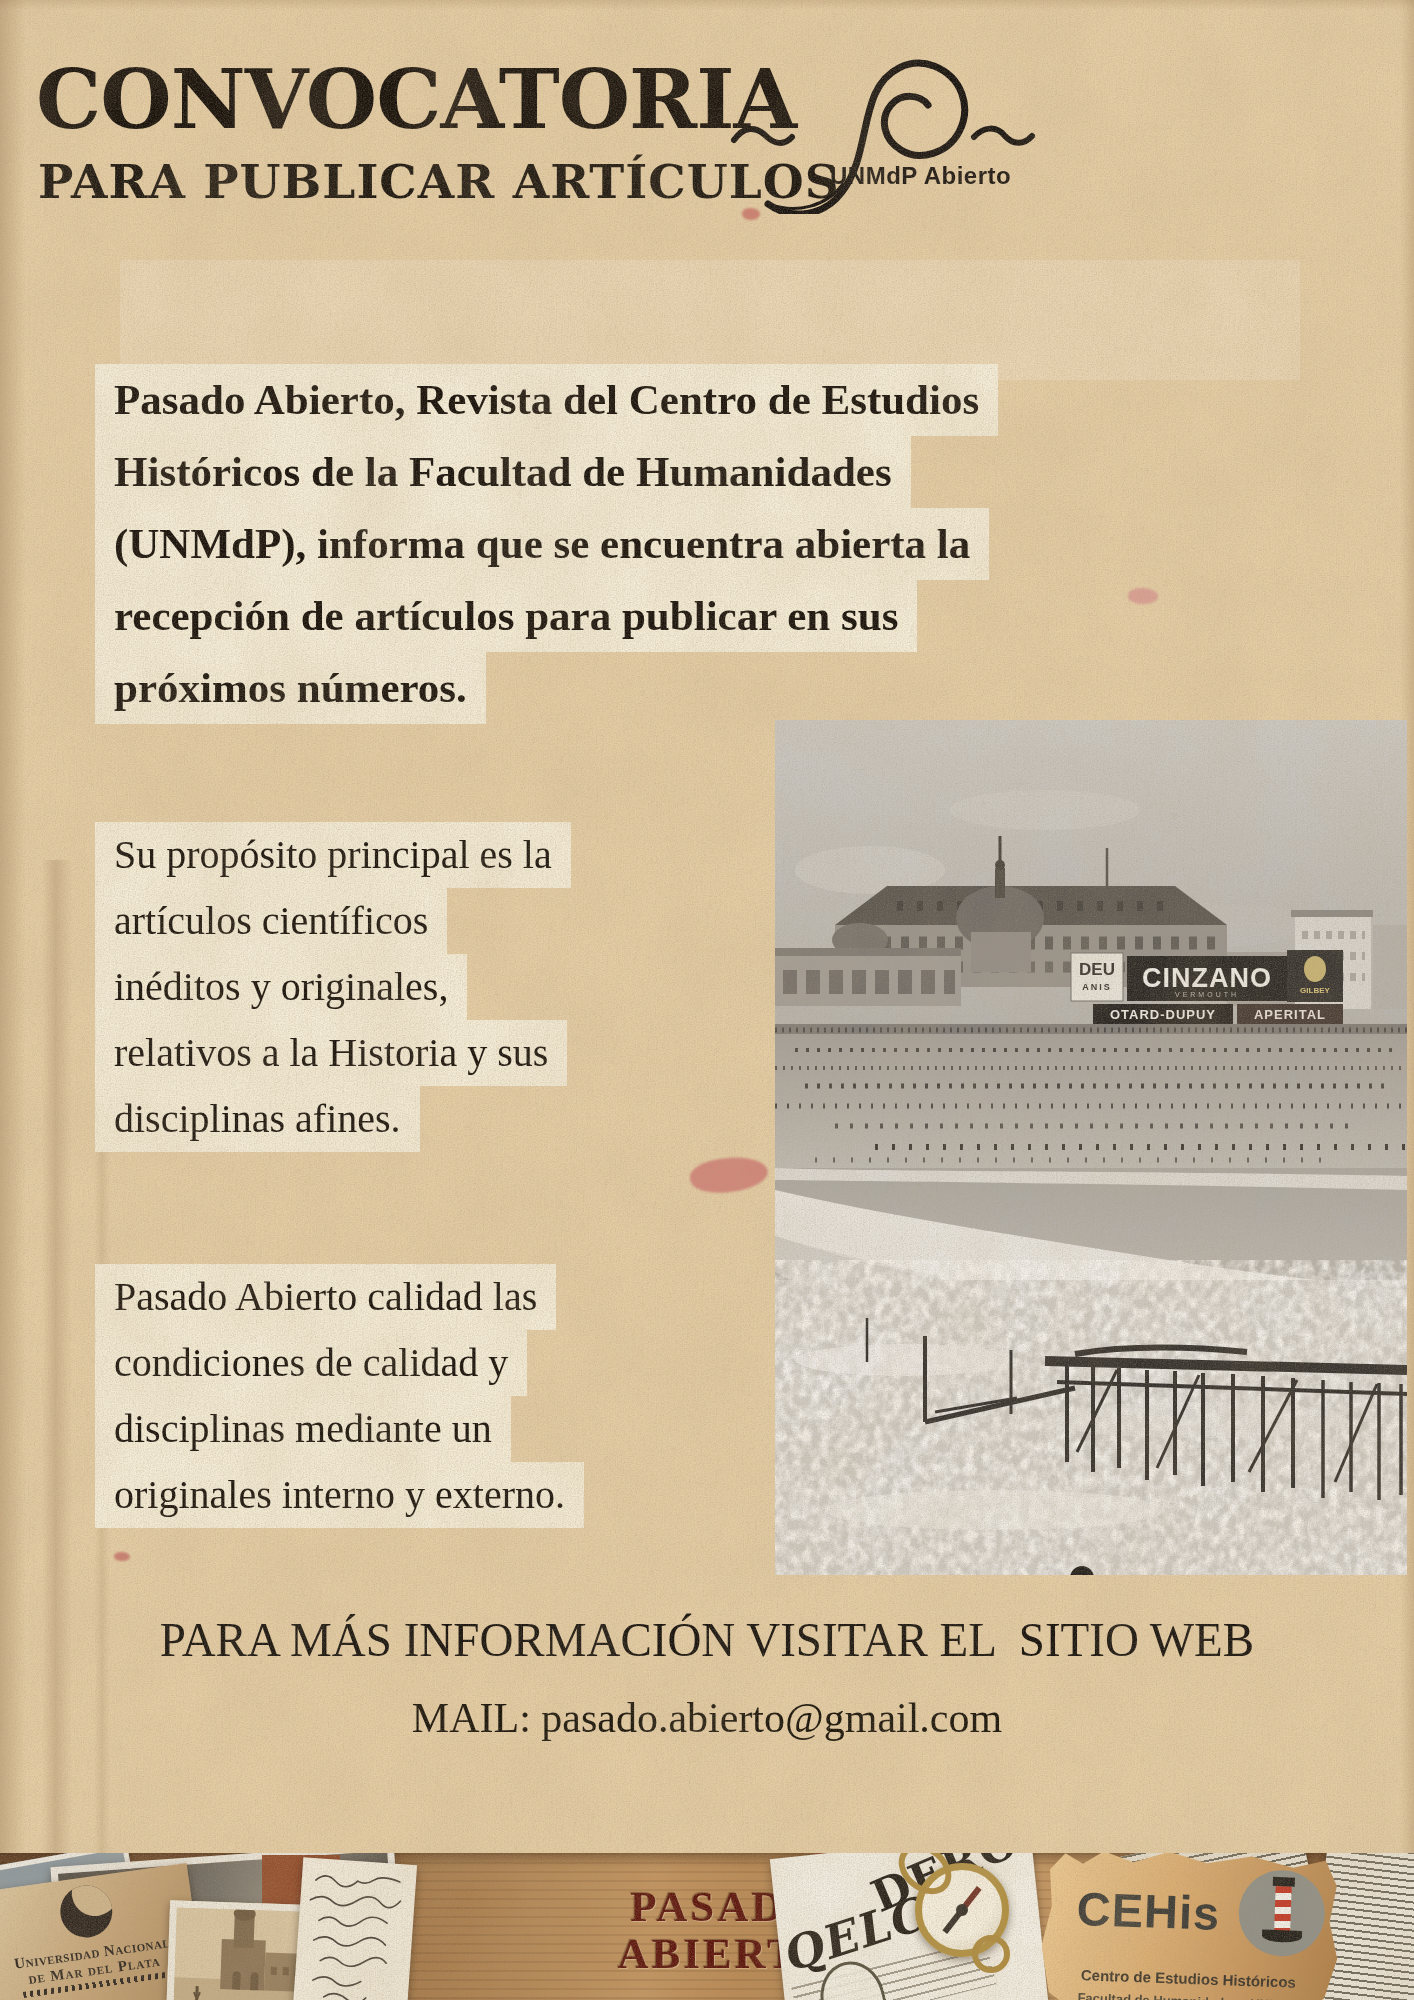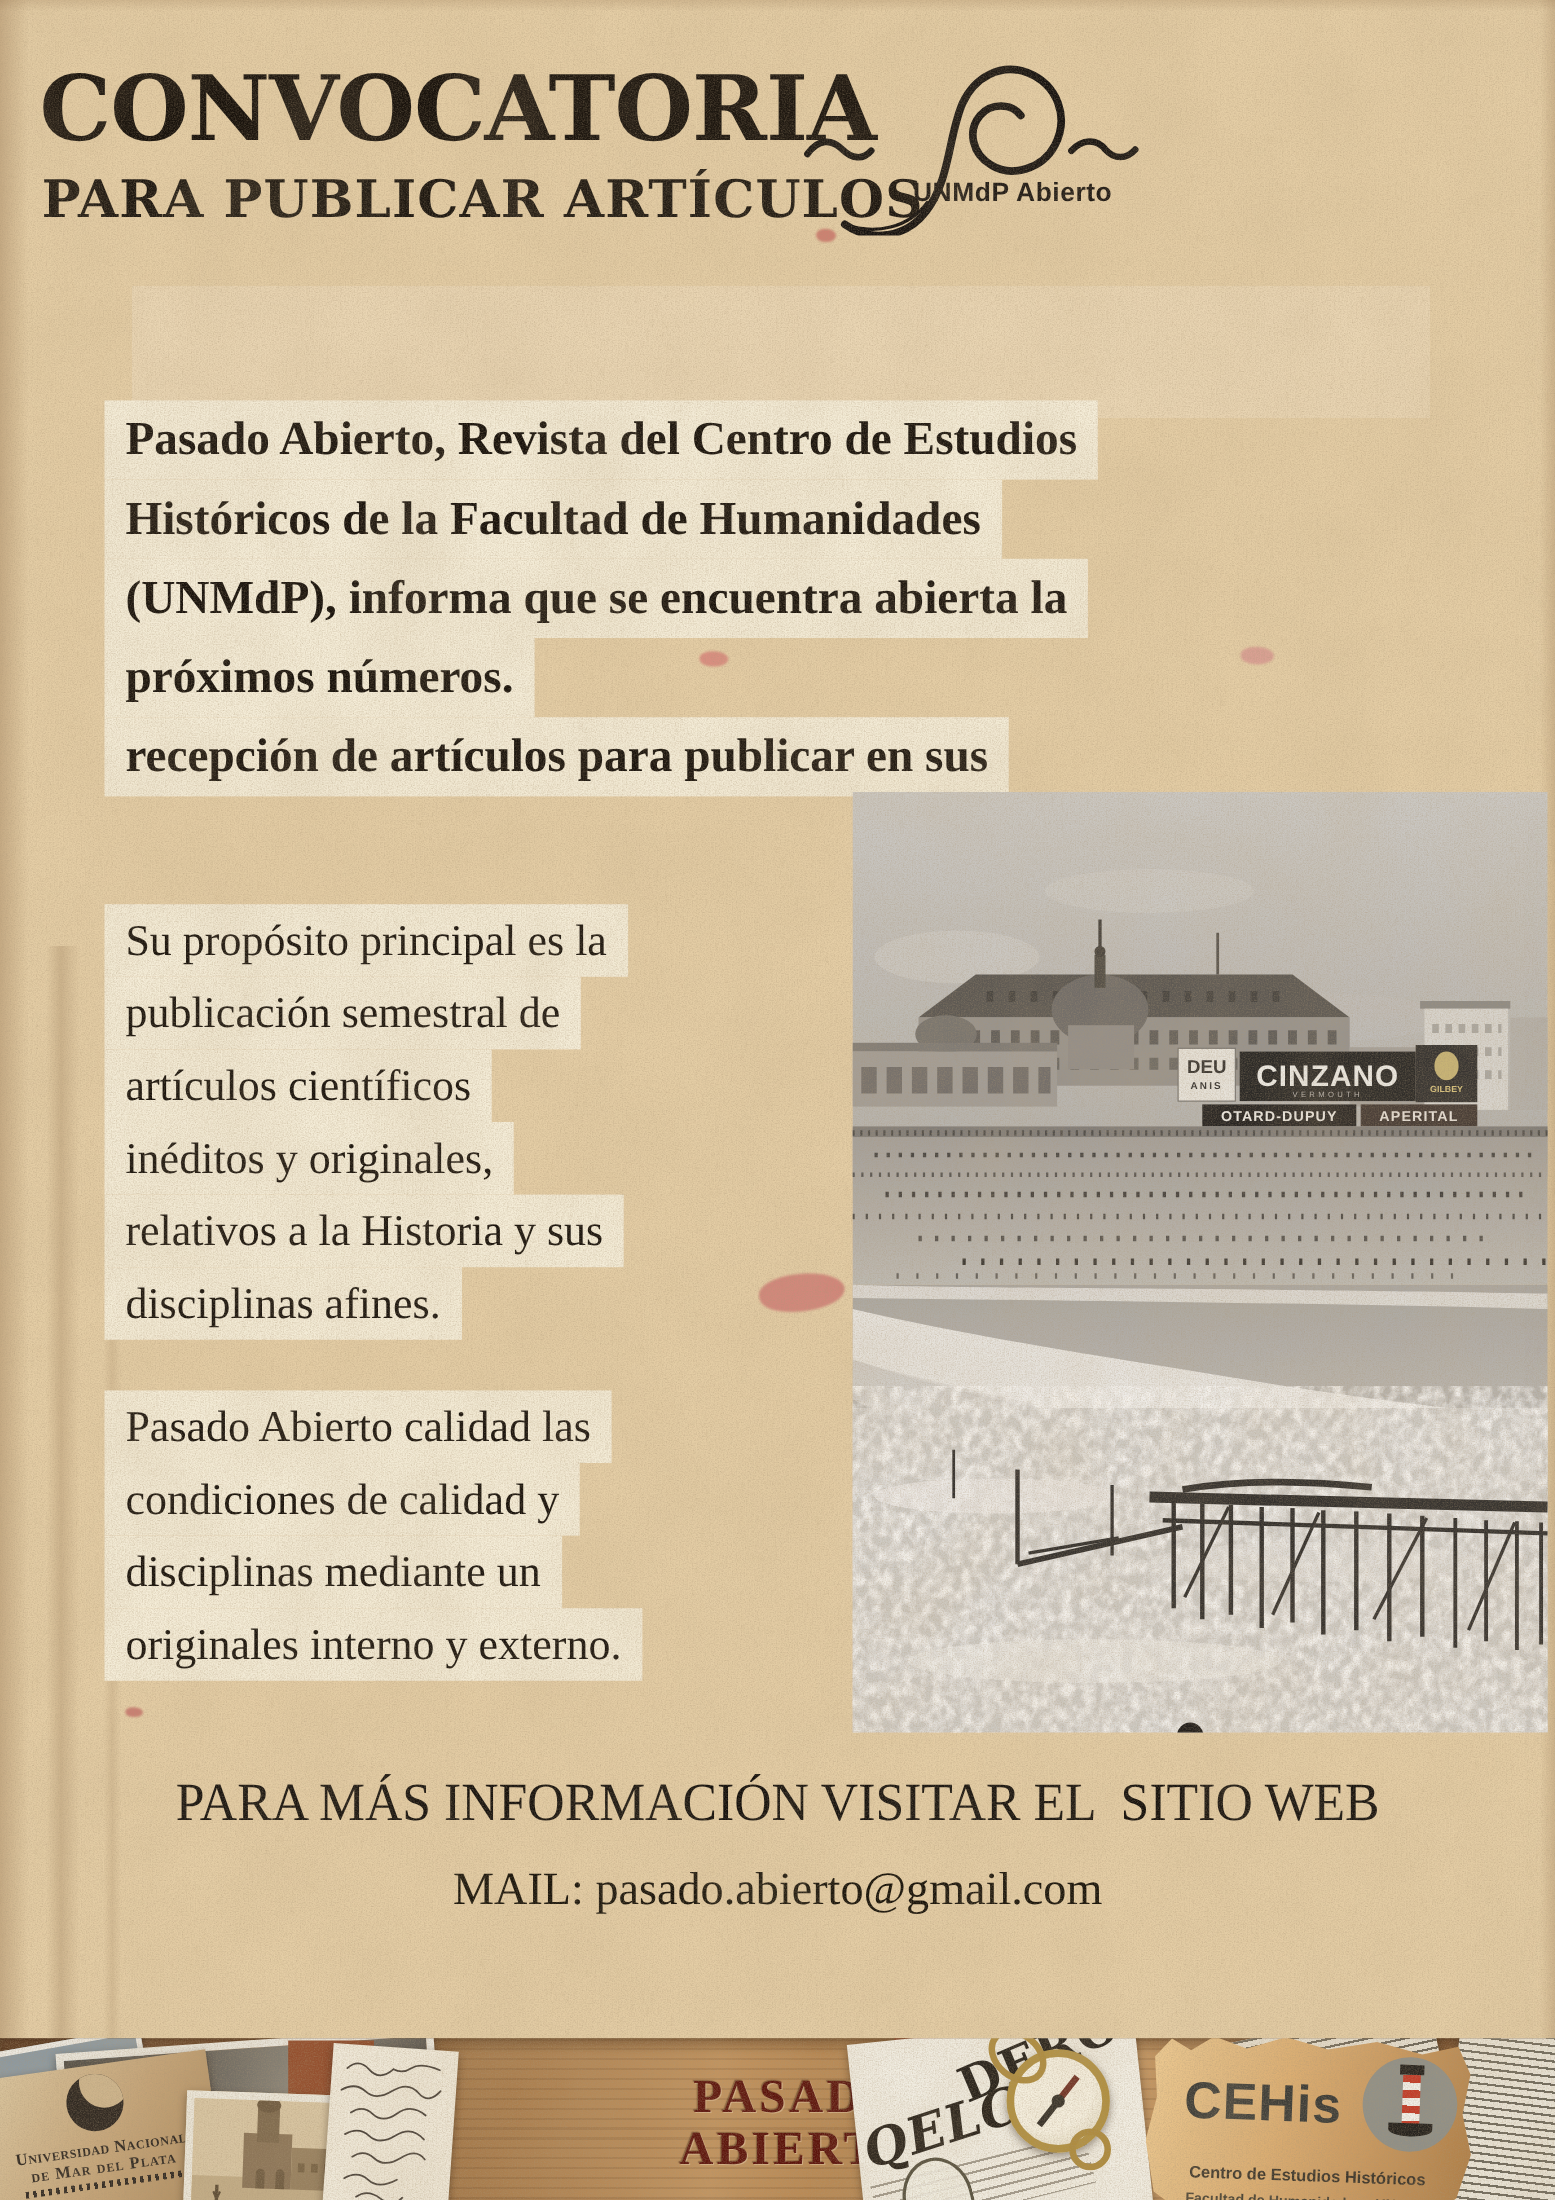--- a/index.html
+++ b/index.html
@@ -163,26 +163,25 @@
         <path d="M262,93 C272,82 285,82 293,92 C301,101 312,101 320,92" stroke-width="6"></path>
       </g>
     </svg>
     <span class="logo-label">UNMdP Abierto</span>
   </div>
 
   <section class="para para-intro">
       <span class="hl-line">Pasado Abierto, Revista del Centro de Estudios</span>
       <span class="hl-line">Históricos de la Facultad de Humanidades</span>
       <span class="hl-line">(UNMdP), informa que se encuentra abierta la</span>
+      <span class="hl-line">recepción de artículos para publicar en sus</span>
       <span class="hl-line">próximos números.</span>
-      <span class="hl-line">recepción de artículos para publicar en sus</span>
     </section>
   <section class="para para-body para-purpose">
       <span class="hl-line">Su propósito principal es la</span>
-      <span class="hl-line">publicación semestral de</span>
       <span class="hl-line">artículos científicos</span>
       <span class="hl-line">inéditos y originales,</span>
       <span class="hl-line">relativos a la Historia y sus</span>
       <span class="hl-line">disciplinas afines.</span>
     </section>
   <section class="para para-body para-quality">
       <span class="hl-line">Pasado Abierto calidad las</span>
       <span class="hl-line">condiciones de calidad y</span>
       <span class="hl-line">disciplinas mediante un</span>
       <span class="hl-line">originales interno y externo.</span>

